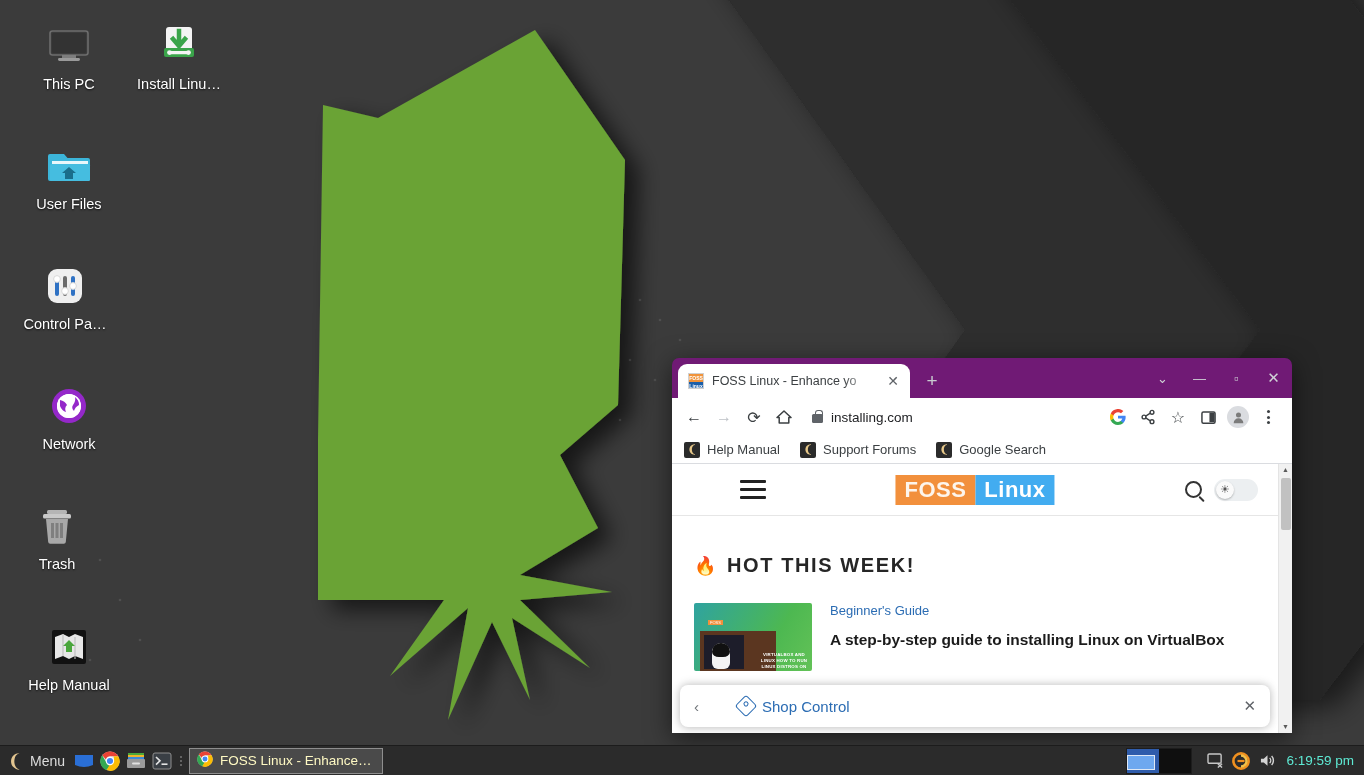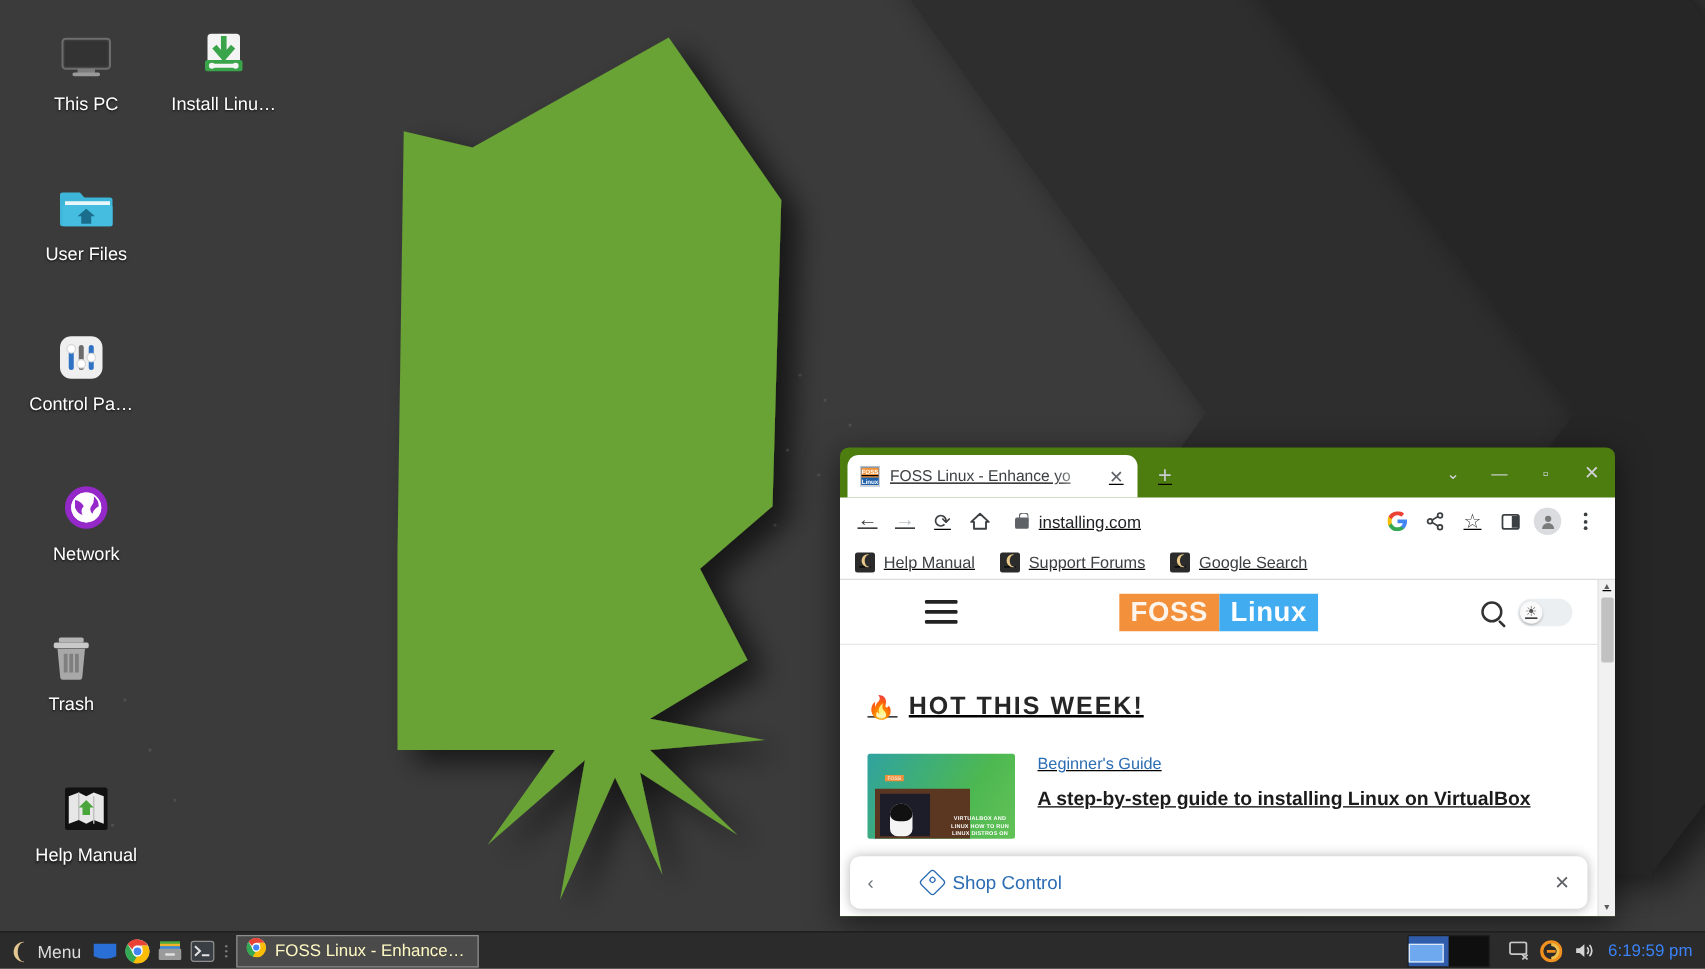--- a/index.html
+++ b/index.html
@@ -44,25 +44,25 @@
     white-space: nowrap;
     overflow: hidden;
     text-overflow: ellipsis;
   }
 
   
   #browser {
     position: absolute;
     left: 672px; top: 358px;
     width: 620px; height: 375px;
-    background: #4d7c0f;
+    background: #701a75;
     border-radius: 7px 7px 0 0;
     box-shadow: 0 6px 26px rgba(0,0,0,.55);
     overflow: hidden;
-    display: flex; flex-direction: column; text-decoration: underline;
+    display: flex; flex-direction: column;
   }
   
   #tabstrip {
     height: 40px;
     display: flex; align-items: flex-end;
     padding-left: 6px;
     position: relative;
     flex: 0 0 40px;
   }
   .tab {
@@ -351,21 +351,21 @@
   #pager .ws.active { background: #2f5cab; }
   #pager .ws.active::after {
     content:""; position:absolute; right: 4px; bottom: 3px;
     width: 26px; height: 13px; background: #6ea8ef; border: 1px solid #dfe8f5;
   }
   .tray-ico {
     width: 26px; height: 30px; display:flex; align-items:center; justify-content:center;
     color: #cfcfcf;
   }
   #clock {
-    color: #3b82f6; font-size: 13.5px; padding: 0 10px 0 6px; white-space: nowrap;
+    color: #5eead4; font-size: 13.5px; padding: 0 10px 0 6px; white-space: nowrap;
   }
 </style>
 </head>
 <body>
 
 <div id="desktop">
 
   <div id="wallpaper">
     <svg width="1364" height="745" viewBox="0 0 1364 745" xmlns="http://www.w3.org/2000/svg">
       <defs>

